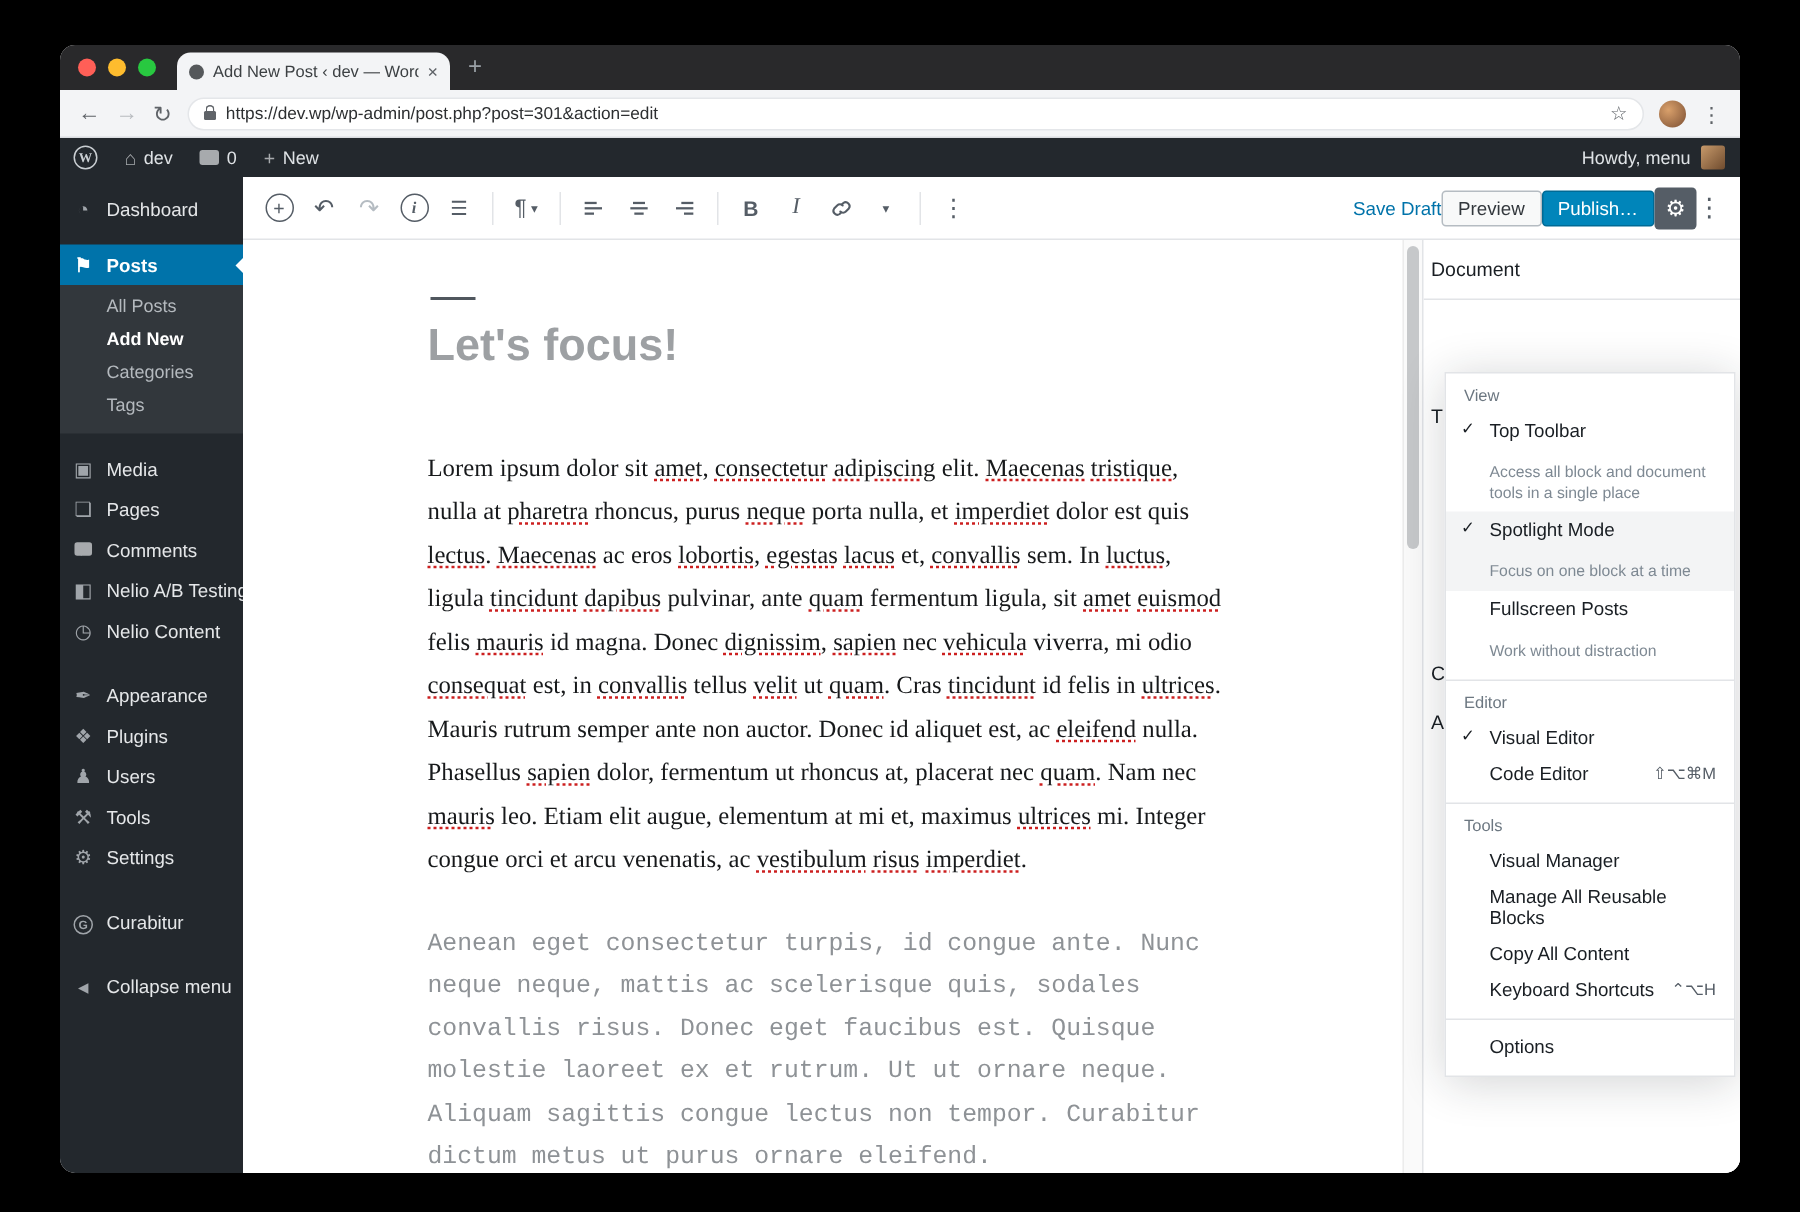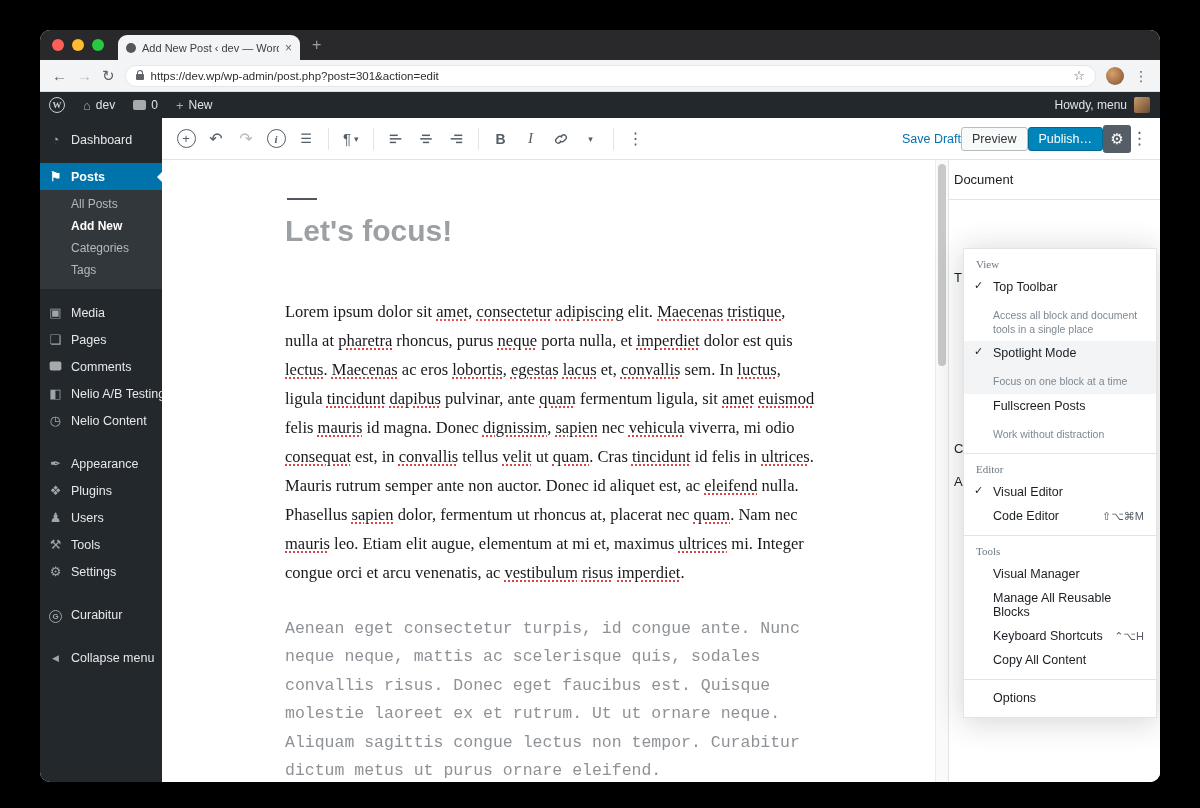--- a/index.html
+++ b/index.html
@@ -101,27 +101,27 @@
   .ss-tabs { height:40px; border-bottom:1px solid #e2e4e7; display:flex; align-items:center; padding-left:5px; }
   .ss-tab { font-size:13px; color:#191e23; white-space:nowrap; }
   .ss-frag { position:absolute; left:5px; font-size:13px; color:#191e23; white-space:nowrap; }
   .frag1 { top:110px; } .frag2 { top:281px; } .frag3 { top:314px; }
 
   
   .dropdown { position:absolute; top:130px; right:3px; width:194px; background:#fff;
               border:1px solid #e2e4e7; box-shadow:0 3px 30px rgba(25,30,35,.2); z-index:50; }
   .menu-section { padding:6px 0 7px; border-bottom:1px solid #e2e4e7; }
   .menu-section:last-child { border-bottom:none; }
-  .ms-title { font-size:11px; color:#6c7781; padding:3px 12px 5px;font-family:Liberation Serif, serif; }
+  .ms-title { font-size:11px; color:#6c7781; padding:3px 12px 5px; }
   .mi { position:relative; padding:5px 12px 5px 29px; }
   .mi.highlight { background:#f3f4f5; }
   .mi .check { position:absolute; left:10px; top:4px; font-size:11px; color:#191e23; }
   .mi-label { font-size:12.5px; color:#191e23; }
   .mi-desc { font-size:10.5px; color:#7e8993; line-height:1.35; margin-top:14px; }
-  .mi.row { display:flex; align-items:flex-end; justify-content:space-between; }
+  .mi.row { display:flex; align-items:flex-start; justify-content:space-between; }
   .mi-short { font-size:11px; color:#555d66; margin-left:8px; white-space:nowrap; }
 
   .align-svg { display:block; }
 </style>
 </head>
 <body>
 
 <div class="window">
 
   <div class="tabstrip">
@@ -359,27 +359,27 @@
         </div>
       </div>
       <div class="menu-section">
         <div class="ms-title">Tools</div>
         <div class="mi">
           <div class="mi-label">Visual Manager</div>
         </div>
         <div class="mi">
           <div class="mi-label">Manage All Reusable Blocks</div>
         </div>
+        <div class="mi">
+          <div class="mi-label">Copy All Content</div>
+        </div>
         <div class="mi row">
           <div class="mi-label">Keyboard Shortcuts</div>
           <span class="mi-short">⌃⌥H</span>
         </div>
-        <div class="mi">
-          <div class="mi-label">Copy All Content</div>
-        </div>
       </div>
       <div class="menu-section">
         <div class="mi">
           <div class="mi-label">Options</div>
         </div>
       </div>
     </div>
 
   </div>
 </div>

